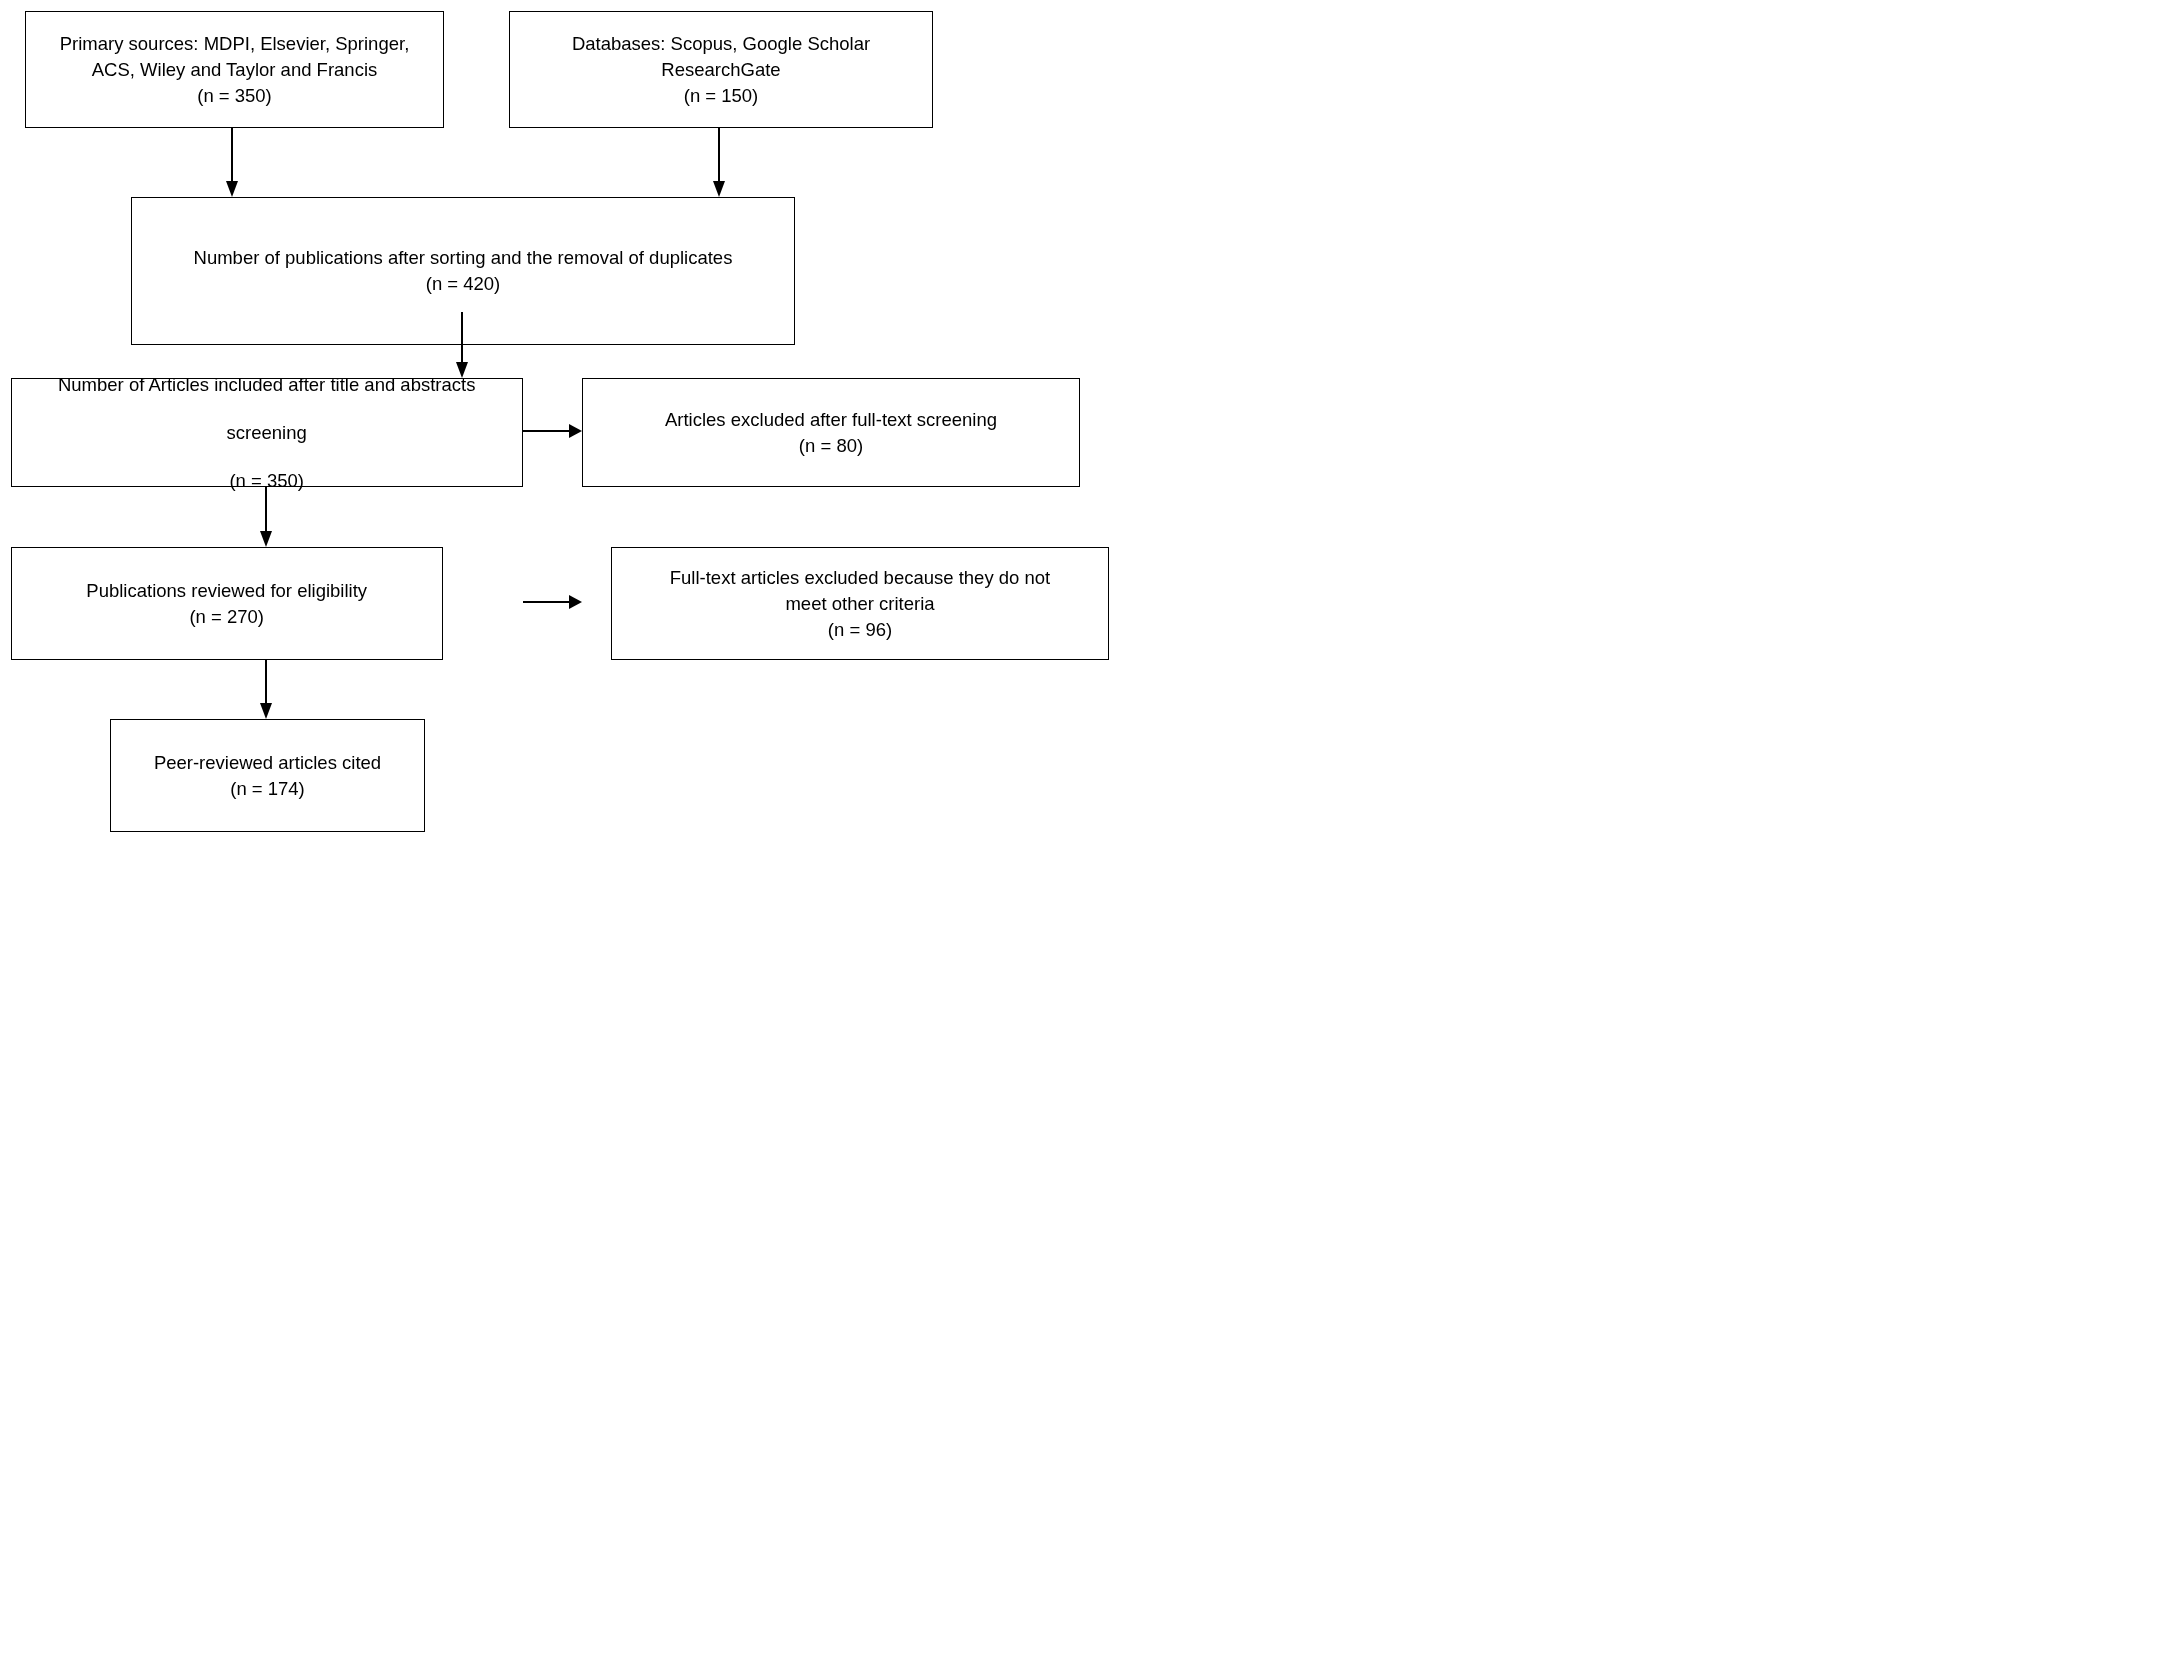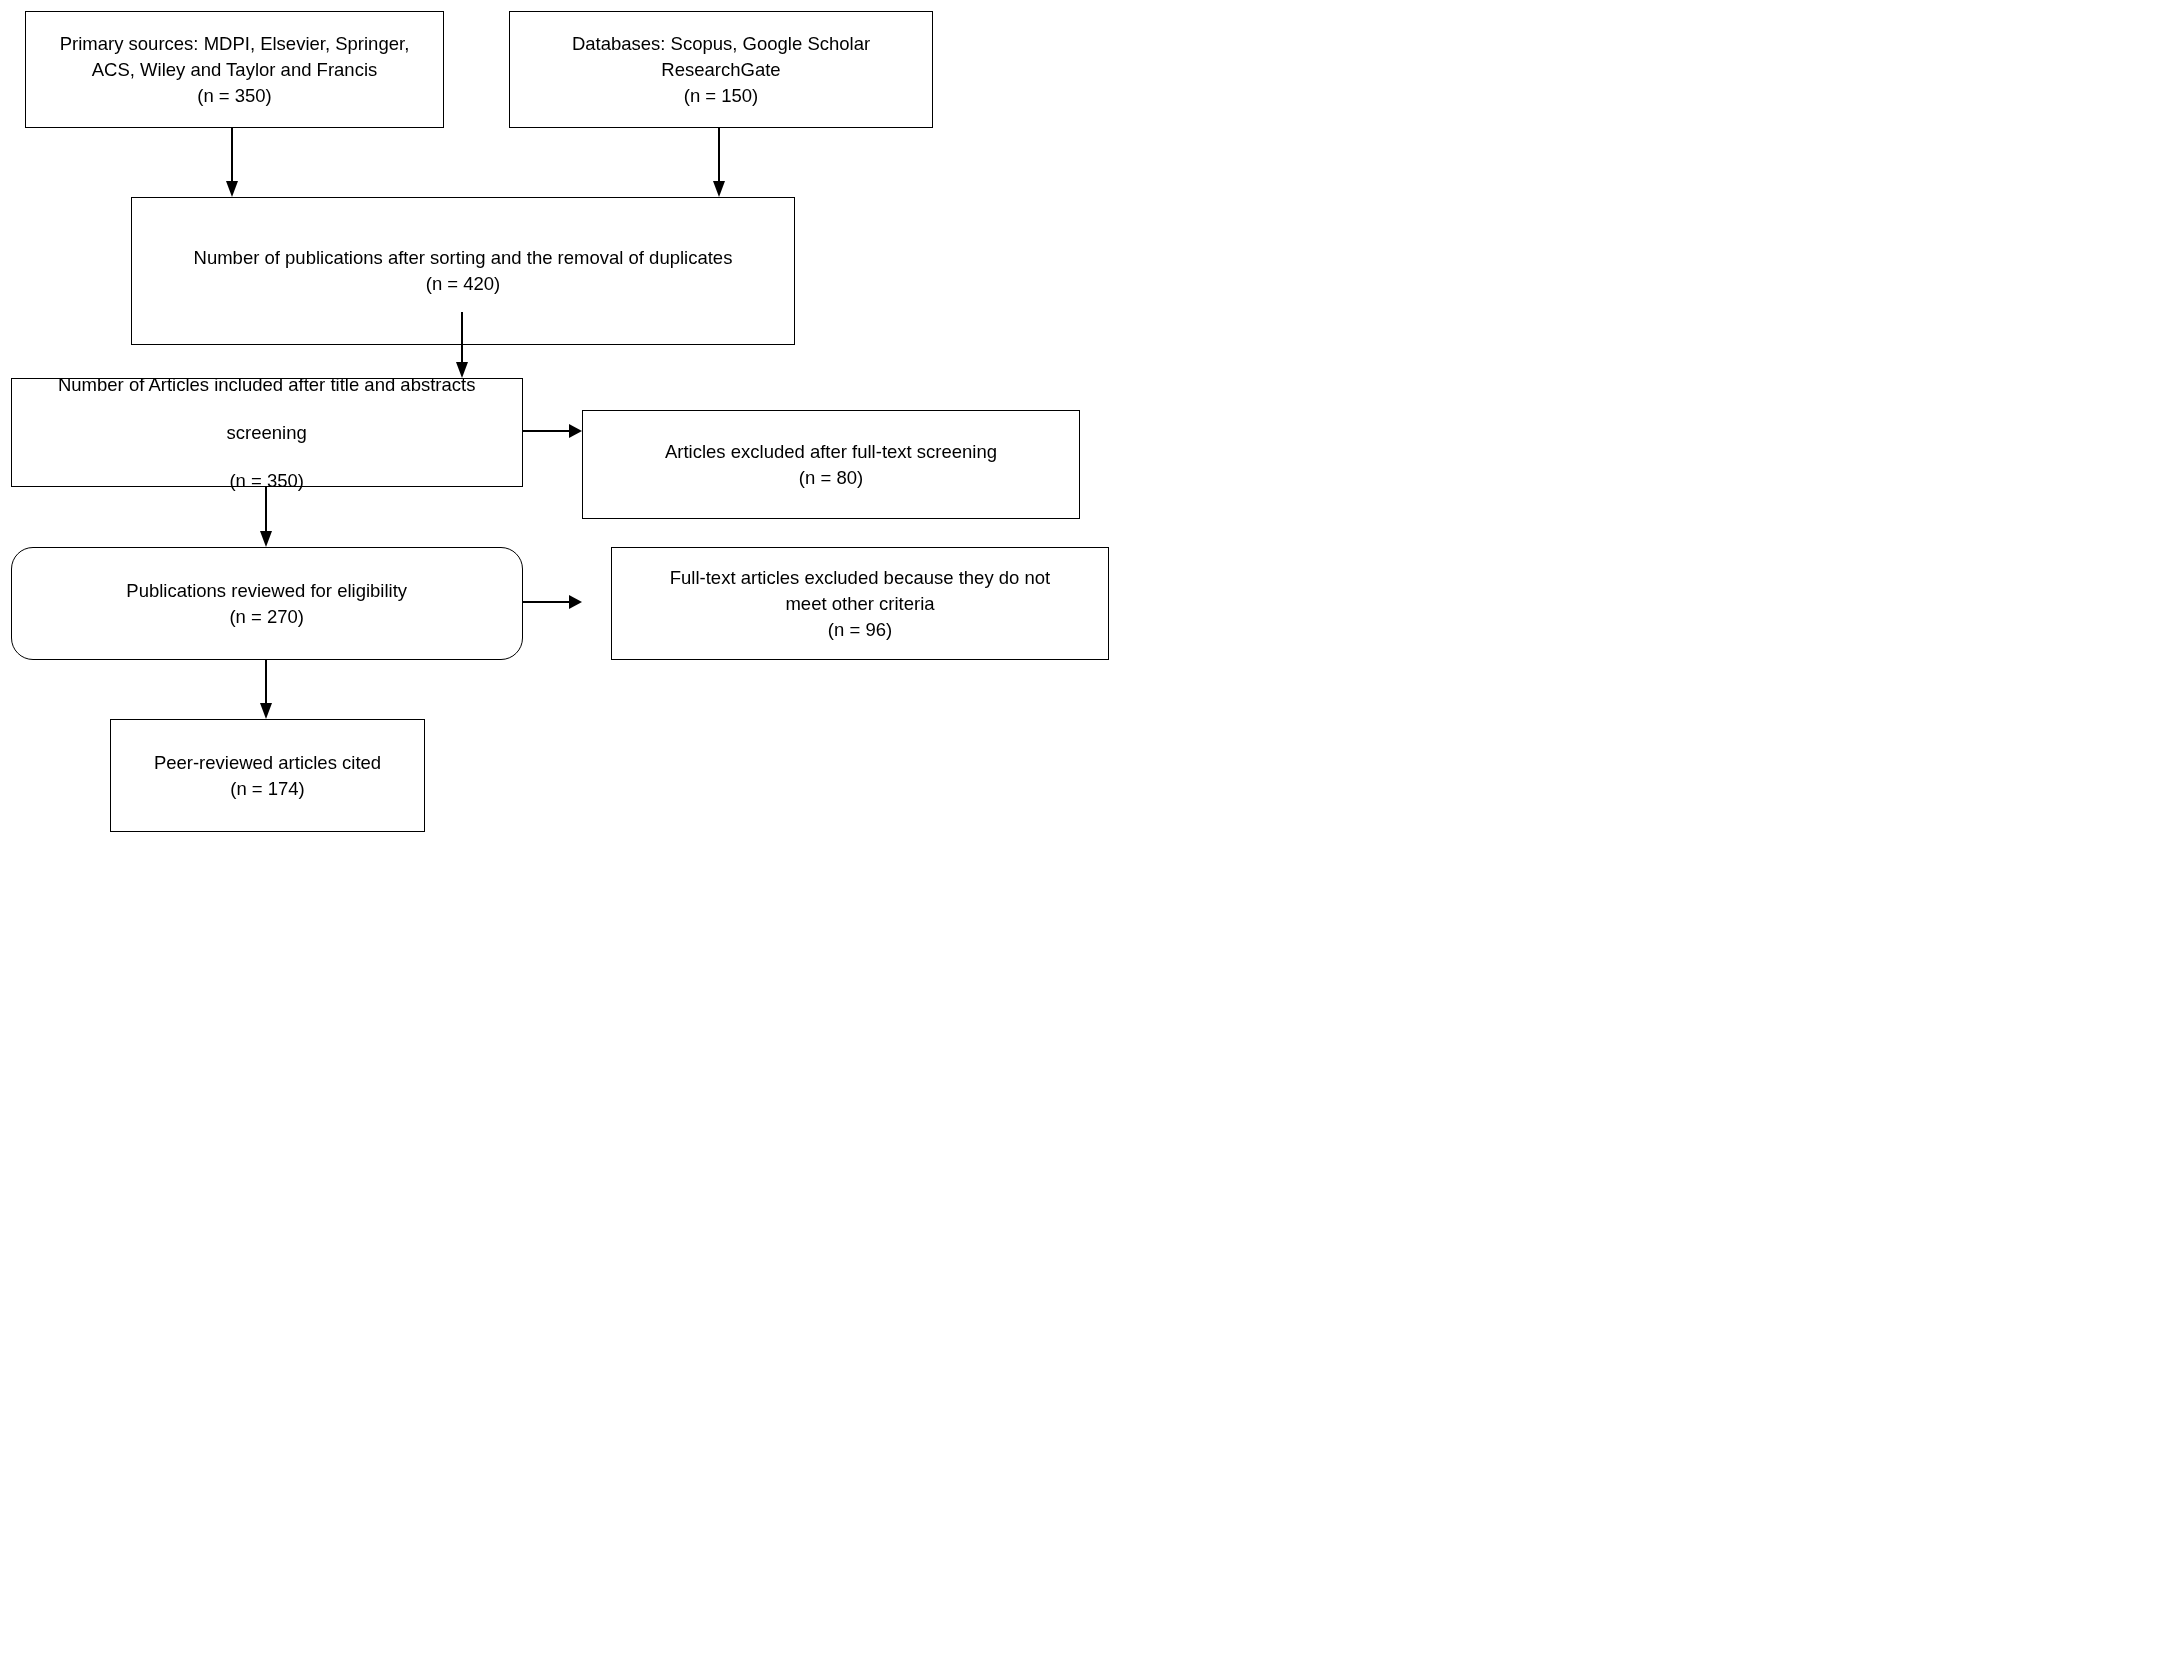--- a/index.html
+++ b/index.html
@@ -116,28 +116,28 @@
   <div class="varrow" style="left:456px; top:312px; height:66px;"></div>
 
   <div class="box" style="left:10.7px; top:378px; width:512px; height:109px;gap:22px;">
     <div class="line">Number of Articles included after title and abstracts</div>
     <div class="line">screening</div>
     <div class="line">(n = 350)</div>
   </div>
 
   <div class="harrow" style="left:523px; top:423px; width:59px;"></div>
 
-  <div class="box" style="left:582px; top:378px; width:498px; height:109px;margin-top:32px;">
+  <div class="box" style="left:582px; top:378px; width:498px; height:109px;">
     <div class="line">Articles excluded after full-text screening</div>
     <div class="line">(n = 80)</div>
   </div>
 
   <div class="varrow" style="left:260px; top:487px; height:60px;"></div>
 
-  <div class="box" style="left:10.7px; top:547px; width:512px; height:113px;border-radius:22px;">
+  <div class="box" style="left:10.7px; top:547px; width:432px; height:113px;">
     <div class="line">Publications reviewed for eligibility</div>
     <div class="line">(n = 270)</div>
   </div>
 
   <div class="harrow" style="left:523px; top:594px; width:59px;"></div>
 
   <div class="box" style="left:611px; top:547px; width:498px; height:113px;">
     <div class="line">Full-text articles excluded because they do not</div>
     <div class="line">meet other criteria</div>
     <div class="line">(n = 96)</div>

